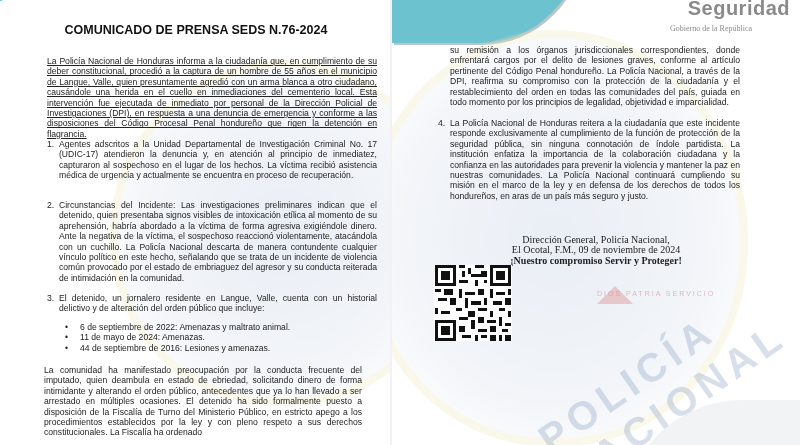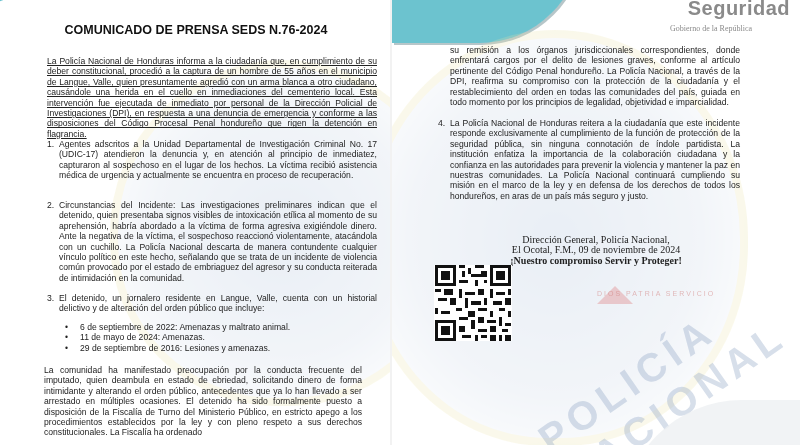--- a/index.html
+++ b/index.html
@@ -112,21 +112,21 @@
 
   <div class="text numbered" style="left:47px; top:293px; width:330px;">
     <span class="num">3.</span>
     <span class="body">El detenido, un jornalero residente en Langue, Valle, cuenta con un historial delictivo y de alteración del orden público que incluye:</span>
   </div>
 
   <div class="text" style="left:59px; top:322px; width:318px;">
     <ul class="bullets">
       <li>6 de septiembre de 2022: Amenazas y maltrato animal.</li>
       <li>11 de mayo de 2024: Amenazas.</li>
-      <li>29 de septiembre de 2016: Lesiones y amenazas.</li>
+      <li>44 de septiembre de 2016: Lesiones y amenazas.</li>
     </ul>
   </div>
 
   <div class="text" style="left:44px; top:365px; width:318px;">
     <p>La comunidad ha manifestado preocupación por la conducta frecuente del imputado, quien deambula en estado de ebriedad, solicitando dinero de forma intimidante y alterando el orden público, antecedentes que ya lo han llevado a ser arrestado en múltiples ocasiones. El detenido ha sido formalmente puesto a disposición de la Fiscalía de Turno del Ministerio Público, en estricto apego a los procedimientos establecidos por la ley y con pleno respeto a sus derechos constitucionales. La Fiscalía ha ordenado</p>
   </div>
 </div>
 
 <div class="divider"></div>
 

